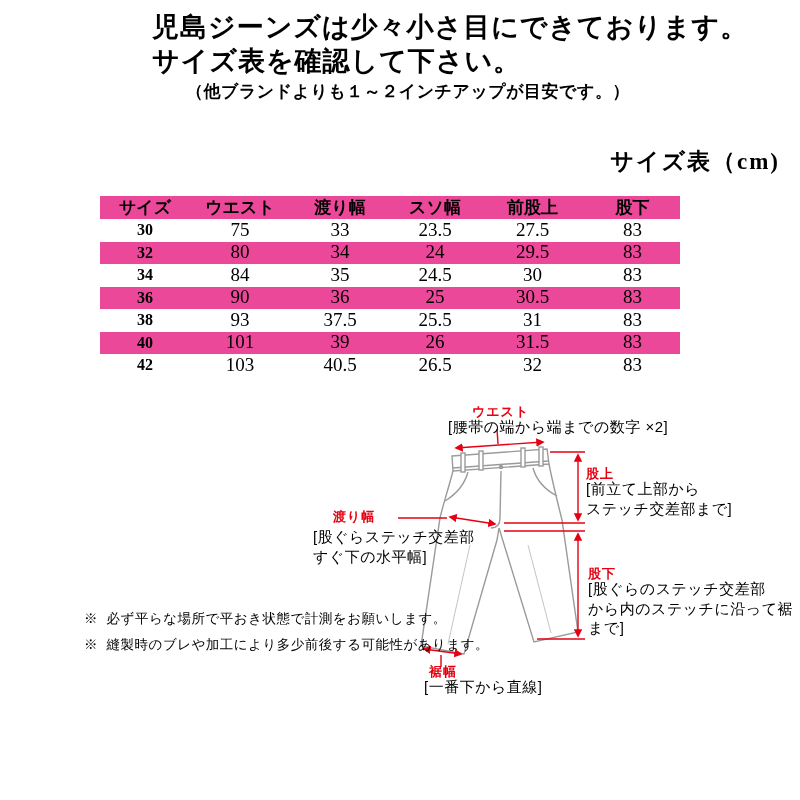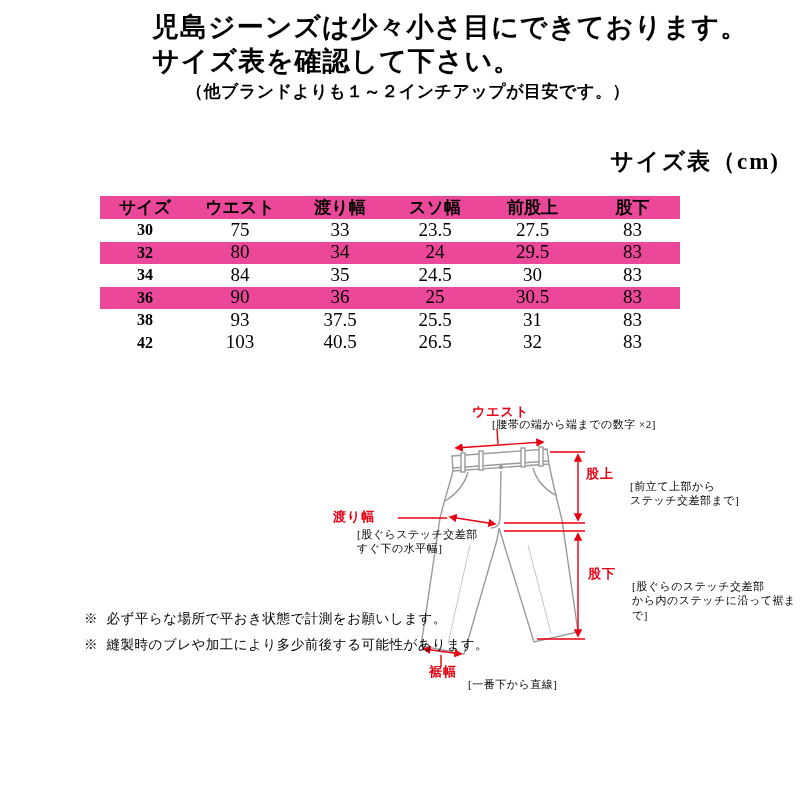--- a/index.html
+++ b/index.html
@@ -29,22 +29,22 @@
   .size-table td.size-col { font-size:16px; font-weight:bold; }
   .size-table tr.shaded { background:#ec4899; }
   .diagram-svg { position:absolute; left:0; top:0; width:800px; height:800px; }
   .anno-title {
     position:absolute; color:#e60012;
     font-family:"Liberation Sans","DejaVu Sans",sans-serif;
     font-size:13px; font-weight:bold; letter-spacing:1px;
   }
   .anno-desc {
     position:absolute; color:#000;
-    font-family:Liberation Serif, serif;
-    font-size:11px; line-height:1.3; white-space:pre-line; letter-spacing:0.5px;margin-left:44px;
+    font-family:Liberation Sans, sans-serif;
+    font-size:15px; line-height:1.3; white-space:pre-line; letter-spacing:0.5px;
   }
   .footnote {
     position:absolute; left:84px;
     font-family:Liberation Mono, monospace;
     font-size:13.5px; letter-spacing:0.5px;
   }
 </style>
 </head>
 <body>
 
@@ -111,20 +111,28 @@
         <td>83</td>
       </tr>
       <tr>
         <td class="size-col">38</td>
         <td>93</td>
         <td>37.5</td>
         <td>25.5</td>
         <td>31</td>
         <td>83</td>
       </tr>
+      <tr class="shaded">
+        <td class="size-col">40</td>
+        <td>101</td>
+        <td>39</td>
+        <td>26</td>
+        <td>31.5</td>
+        <td>83</td>
+      </tr>
       <tr>
         <td class="size-col">42</td>
         <td>103</td>
         <td>40.5</td>
         <td>26.5</td>
         <td>32</td>
         <td>83</td>
       </tr>
     </tbody>
   </table>

